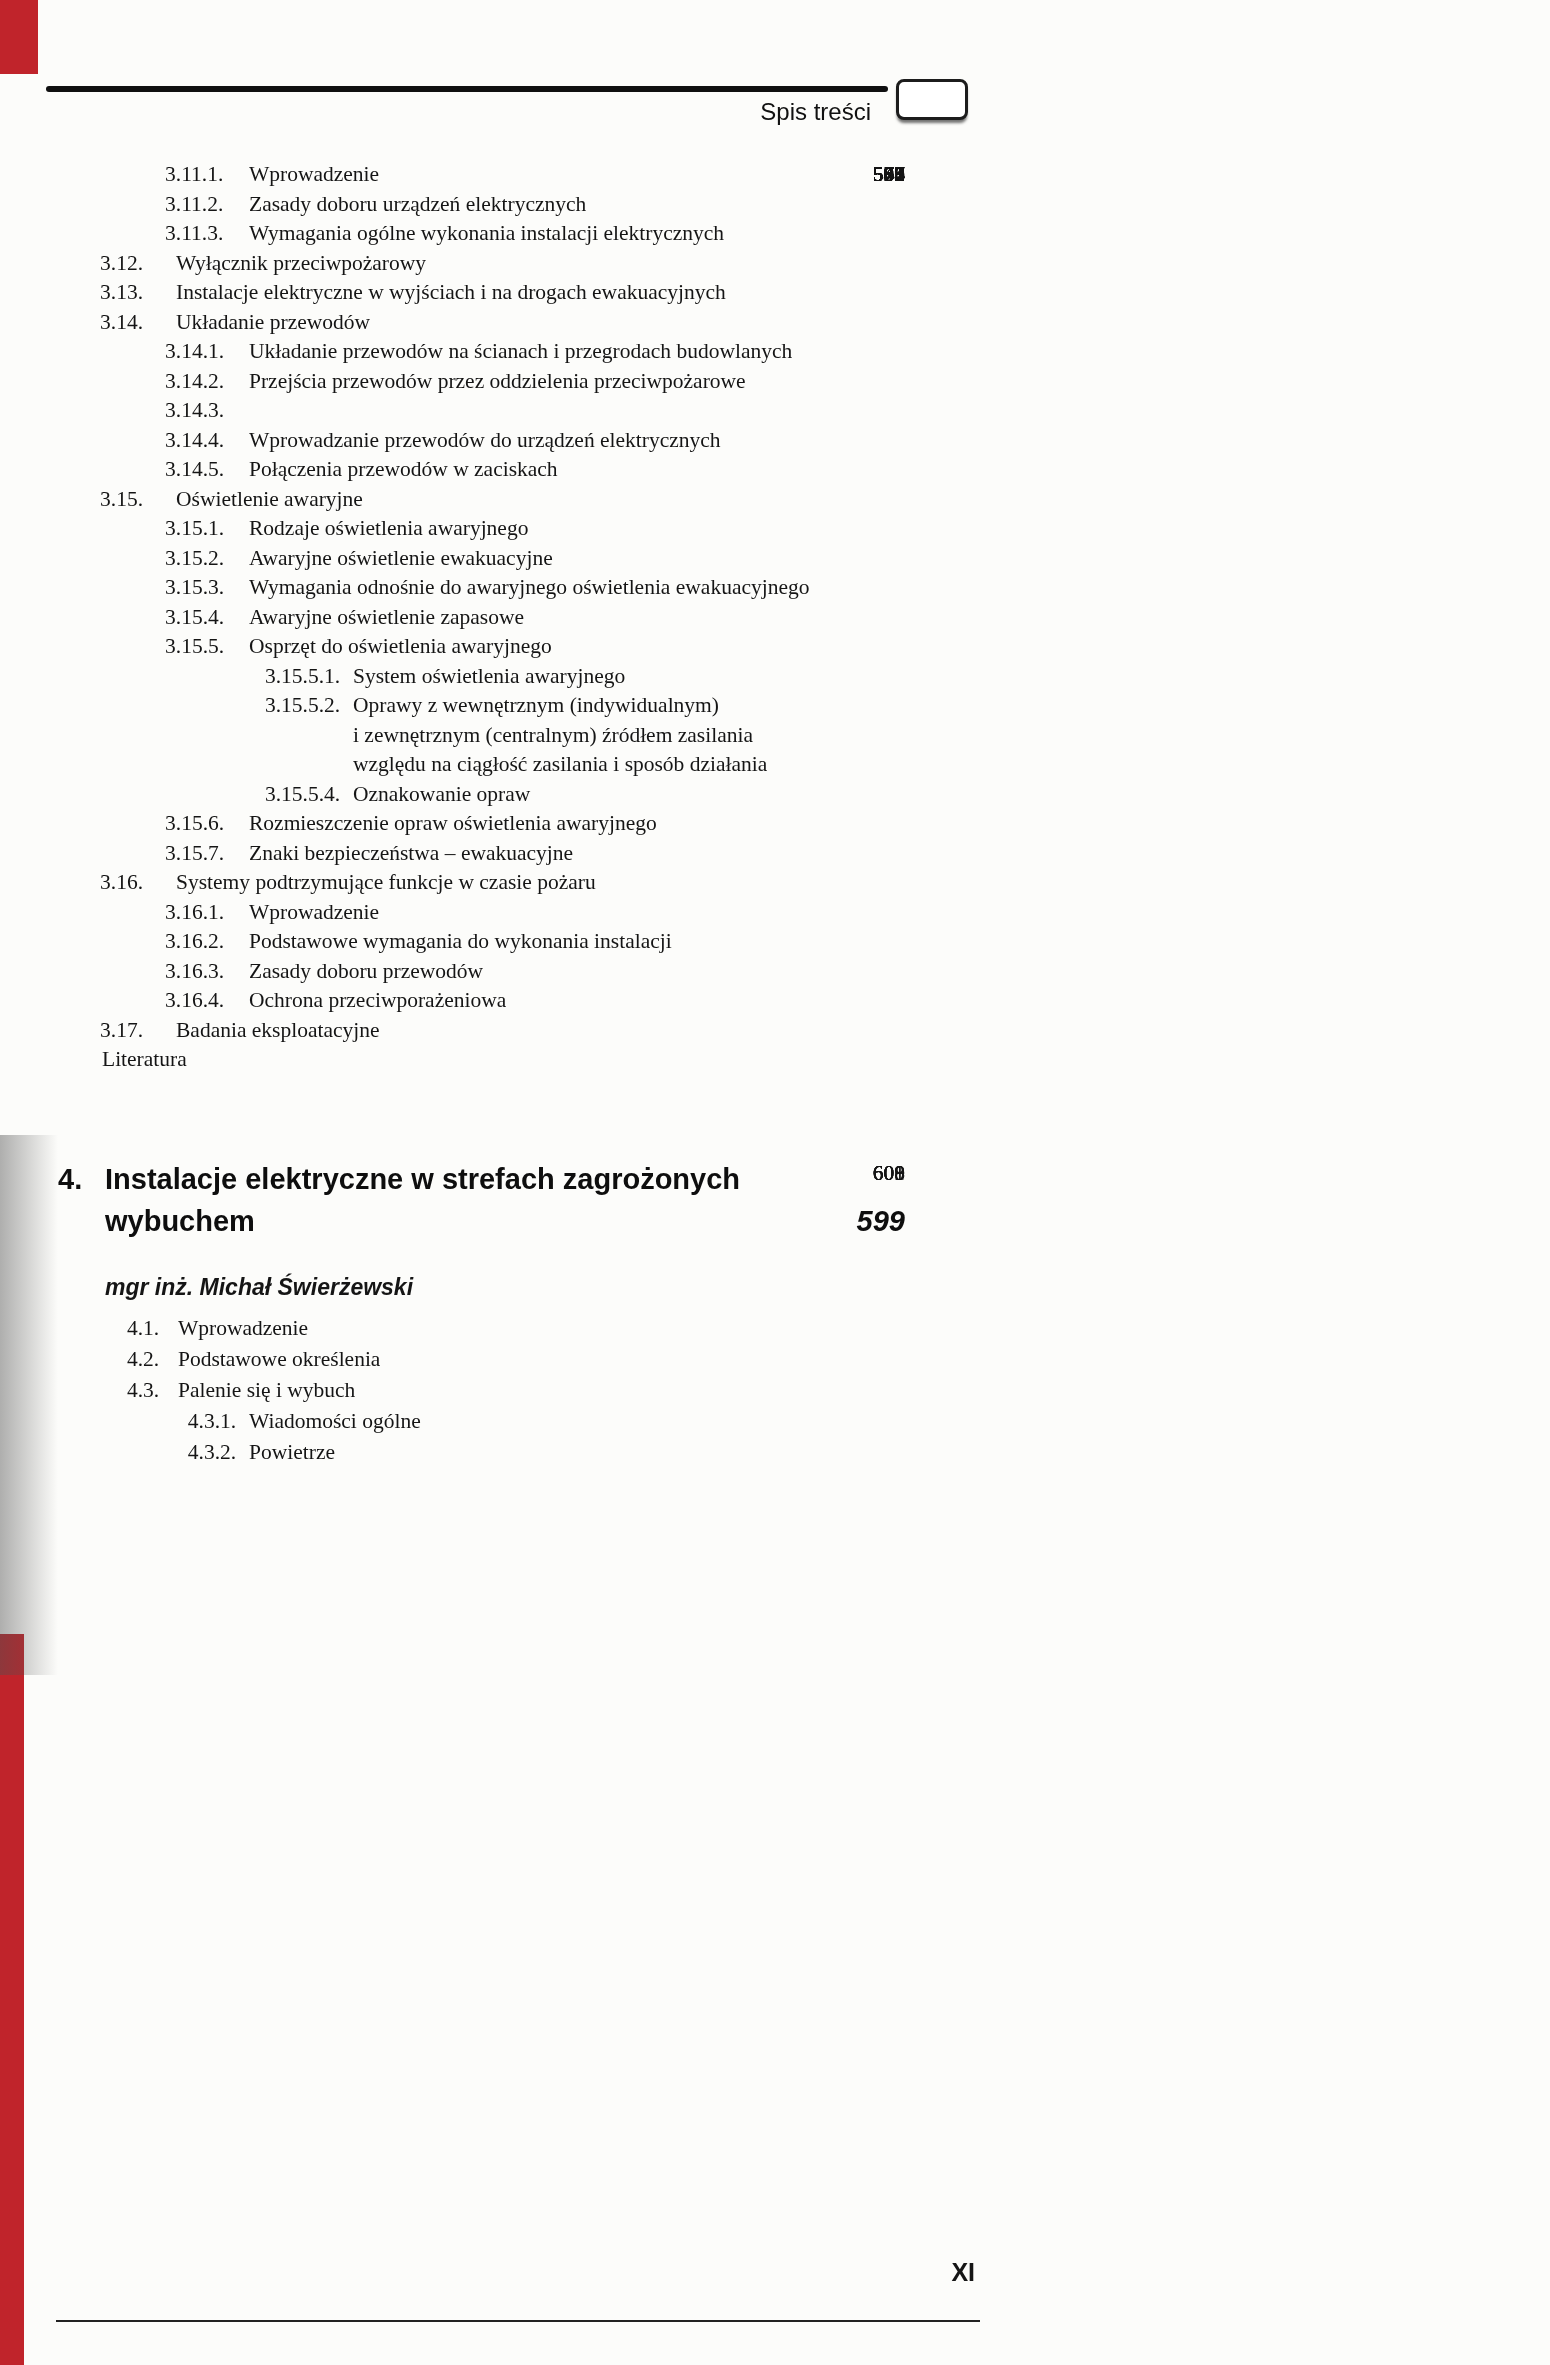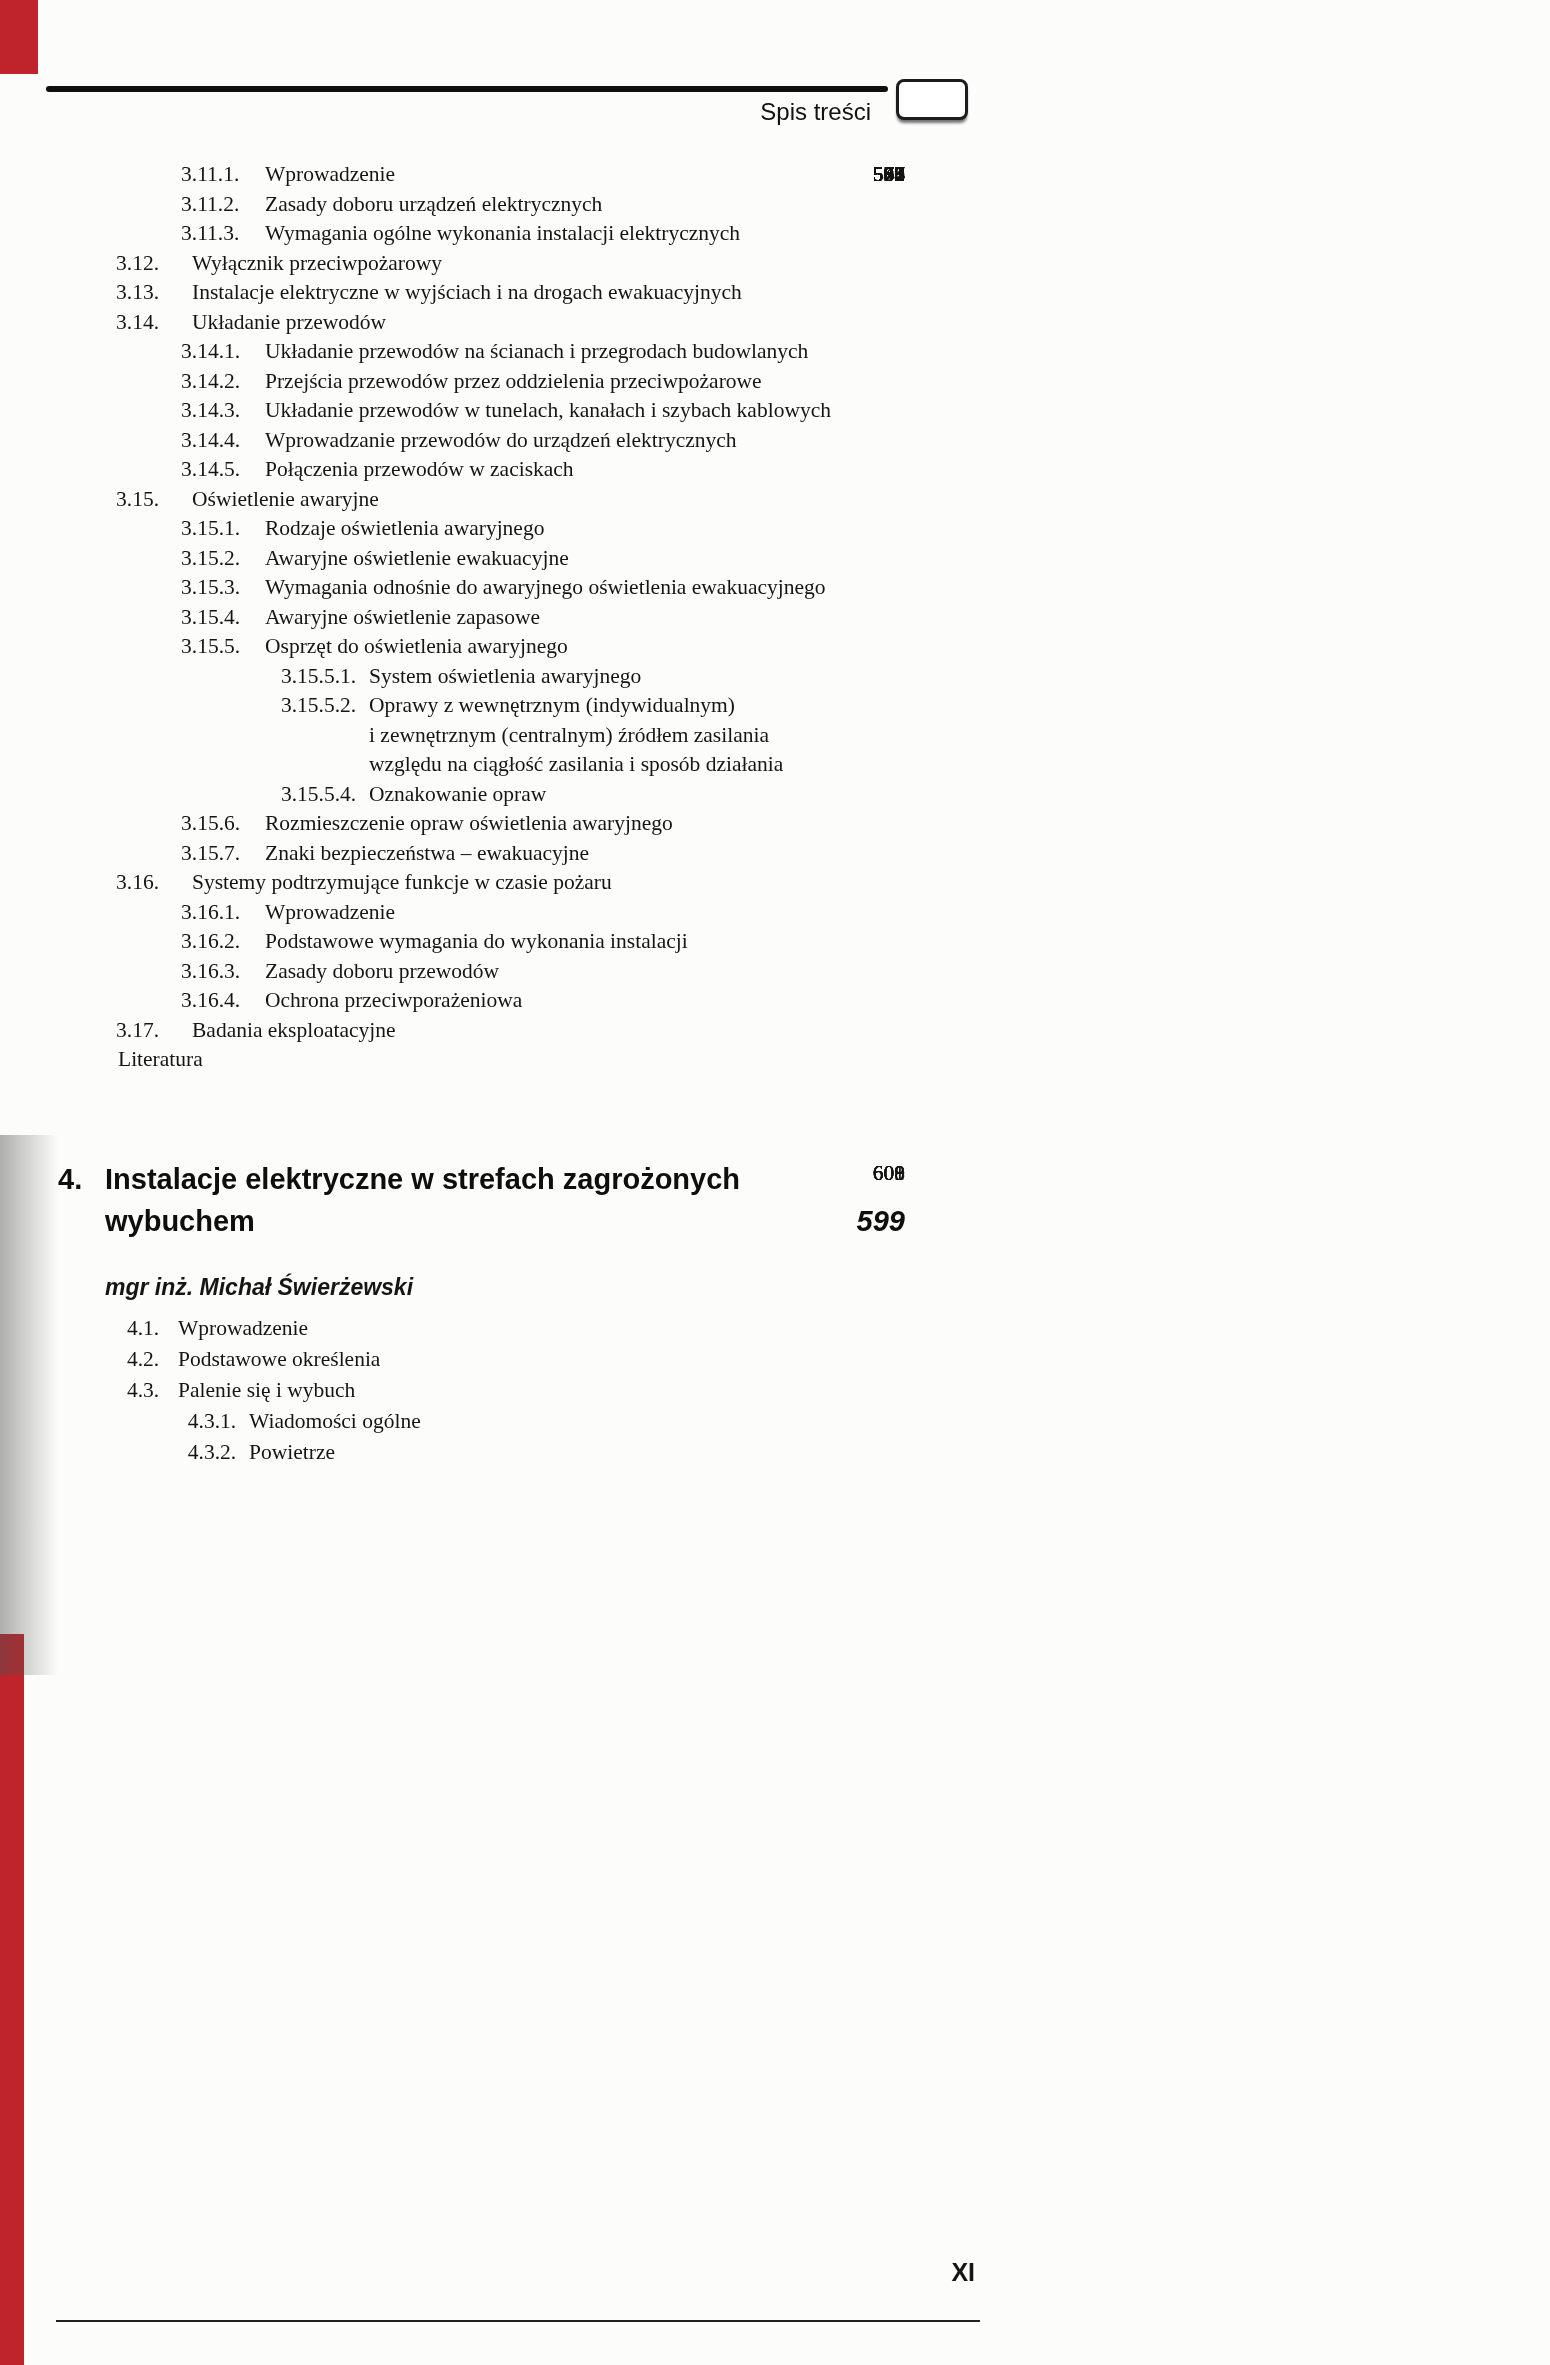--- a/index.html
+++ b/index.html
@@ -21,21 +21,21 @@
 
   
   .header-rule { position:absolute; left:46px; top:86px; width:842px; height:6px; background:#101010; border-radius:3px; }
   .header-title{ position:absolute; left:29px; top:98px; width:842px; text-align:right;
                  font-family:"Liberation Sans", sans-serif; font-size:24px; color:#111; }
   .tab-box { position:absolute; left:896px; top:79px; width:72px; height:41px; background:#fff;
              border:3px solid #1c1c1c; border-radius:8px;
              box-shadow:0 4px 3px -1px rgba(0,0,0,.55); }
 
   
-  .toc { position:absolute; left:0; top:160px; width:905px;padding-left:16px; }
+  .toc { position:absolute; left:0; top:160px; width:905px; }
   .toc-row { display:flex; line-height:29.5px; font-size:21.5px; white-space:nowrap; }
   .toc-row .num { flex:none; }
   .lv1 .num { margin-left:100px; width:76px; }
   .lv2 .num { margin-left:165px; width:84px; }
   .lv3 .num { margin-left:252px; width:101px;text-align:center; }
   .lv0 .pad { margin-left:102px; }
   .toc-row .page { margin-left:auto; text-align:right; }
 
   
   .chapter { position:absolute; left:0; top:1158px; width:905px; }
@@ -107,21 +107,20 @@
         <span class="title">Układanie przewodów na ścianach i przegrodach budowlanych</span>
         <span class="page">555</span>
       </div>
       <div class="toc-row lv2">
         <span class="num">3.14.2.</span>
         <span class="title">Przejścia przewodów przez oddzielenia przeciwpożarowe</span>
         <span class="page">557</span>
       </div>
       <div class="toc-row lv2">
         <span class="num">3.14.3.</span>
-        <span class="title">Układanie przewodów w tunelach, kanałach i szybach kablowych</span>
         <span class="page">559</span>
       </div>
       <div class="toc-row lv2">
         <span class="num">3.14.4.</span>
         <span class="title">Wprowadzanie przewodów do urządzeń elektrycznych</span>
         <span class="page">561</span>
       </div>
       <div class="toc-row lv2">
         <span class="num">3.14.5.</span>
         <span class="title">Połączenia przewodów w zaciskach</span>

